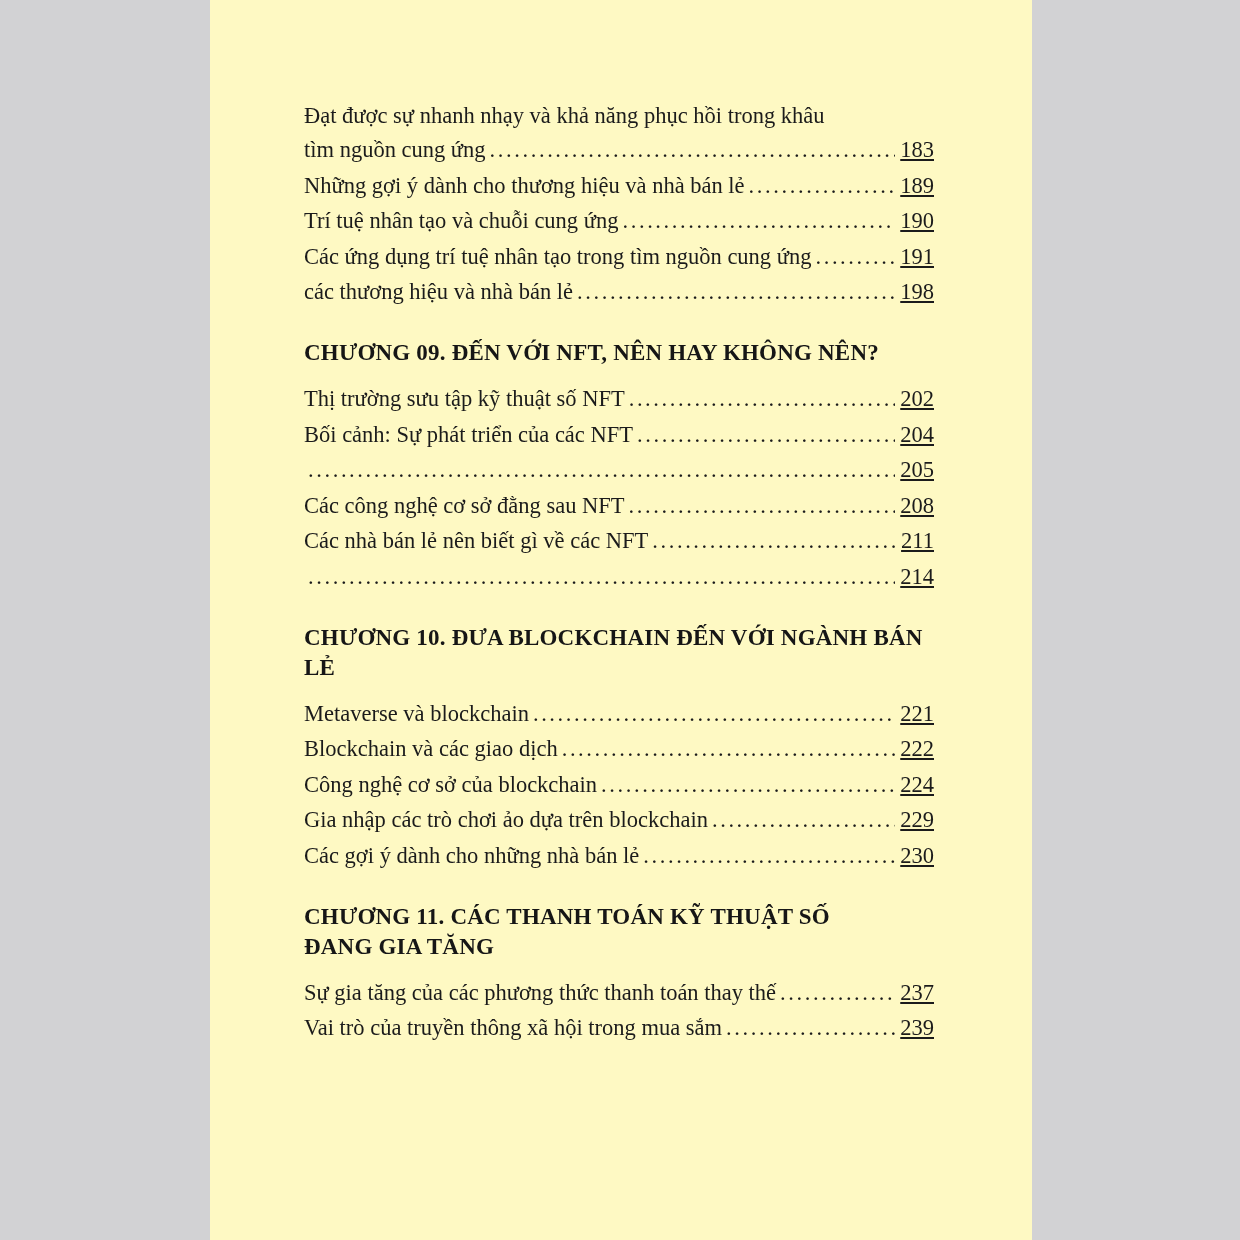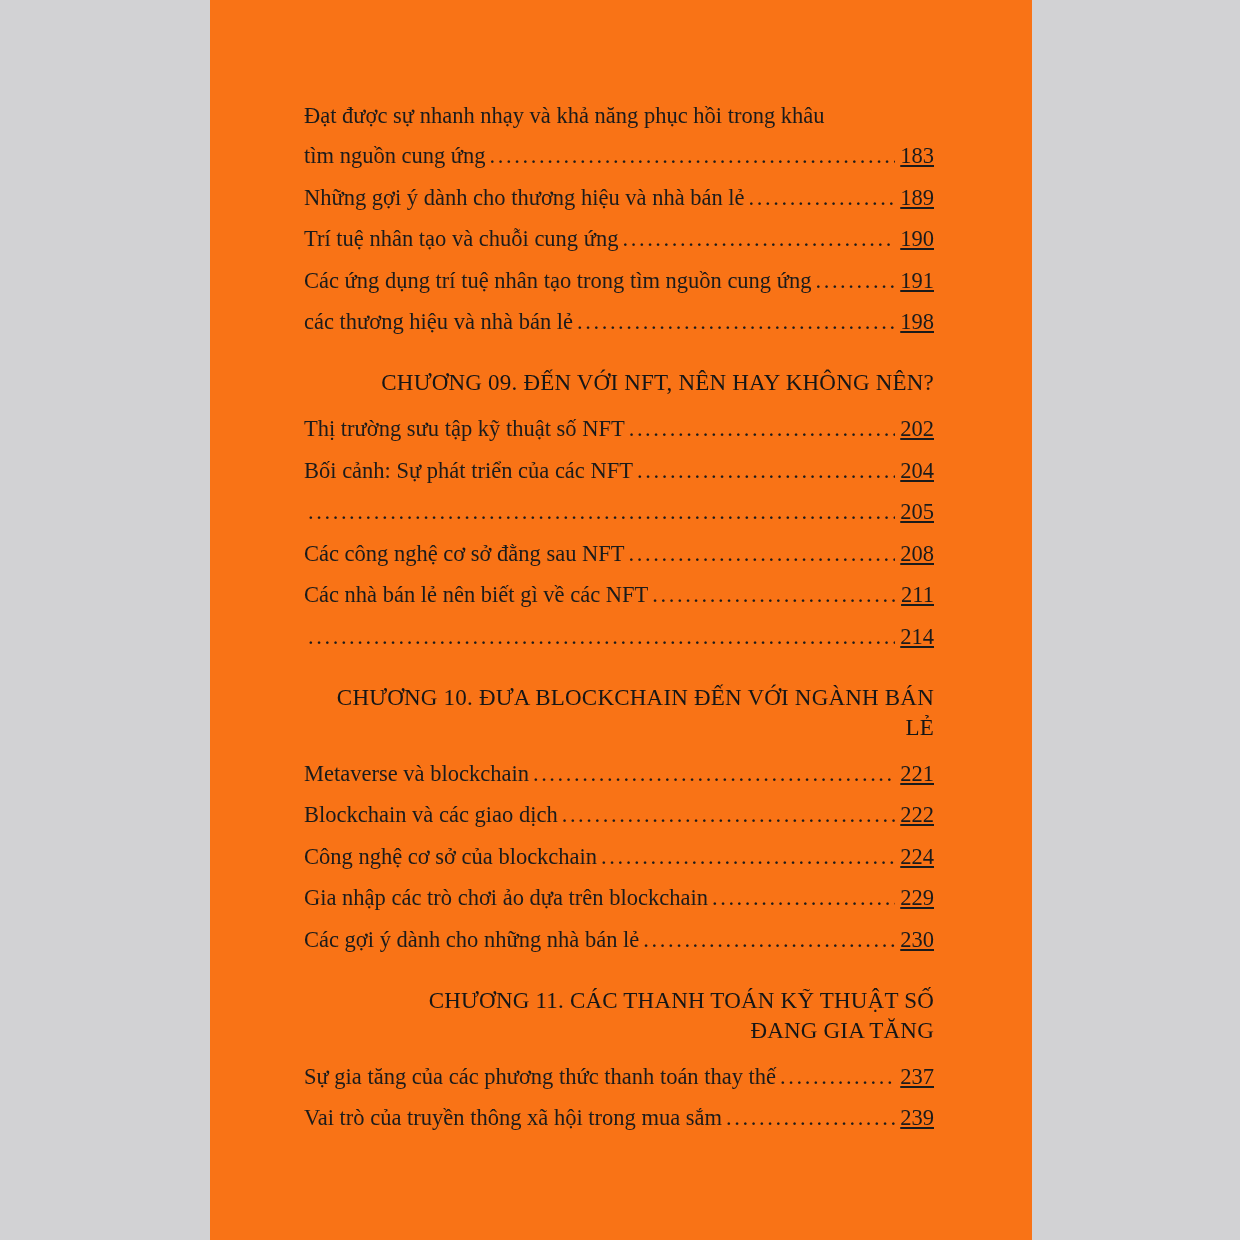--- a/index.html
+++ b/index.html
@@ -10,53 +10,52 @@
     position: relative;
     overflow: hidden;
   }
   .gutter { position: absolute; top: 0; height: 1240px; background: #d2d2d4; }
   .gutter.left  { left: 0; width: 210px; }
   .gutter.right { left: 1032px; width: 208px; }
 
   .paper {
     position: absolute; left: 210px; top: 0;
     width: 822px; height: 1240px;
-    background: #f97316;
+    background: #fef9c3;
   }
 
   .toc {
     padding: 100px 98px 0 94px;
     color: #1b1b1b;
   }
 
   .toc-section { margin: 0; }
 
   .chapter-heading {
     font-size: 23px;
     line-height: 30px;
-    font-weight: normal;
-    text-align: right;
+    font-weight: bold;
+    text-align: left;
     letter-spacing: 0.2px;
     margin: 28px 0 13px 0;
     color: #161616;
   }
   
 
   .toc-entry { font-size: 22.5px; }
 
   .entry-line {             
     line-height: 32px;
     white-space: nowrap;
   }
 
   .entry-row {              
     display: flex;
     align-items: baseline;
     line-height: 35.6px;
-    margin-top: 6px;
   }
   .entry-text { white-space: nowrap; }
 
   .dots {
     flex: 1 1 auto;
     overflow: hidden;
     white-space: nowrap;
     letter-spacing: 2.6px;
     padding-left: 4px;
     padding-right: 2px;

